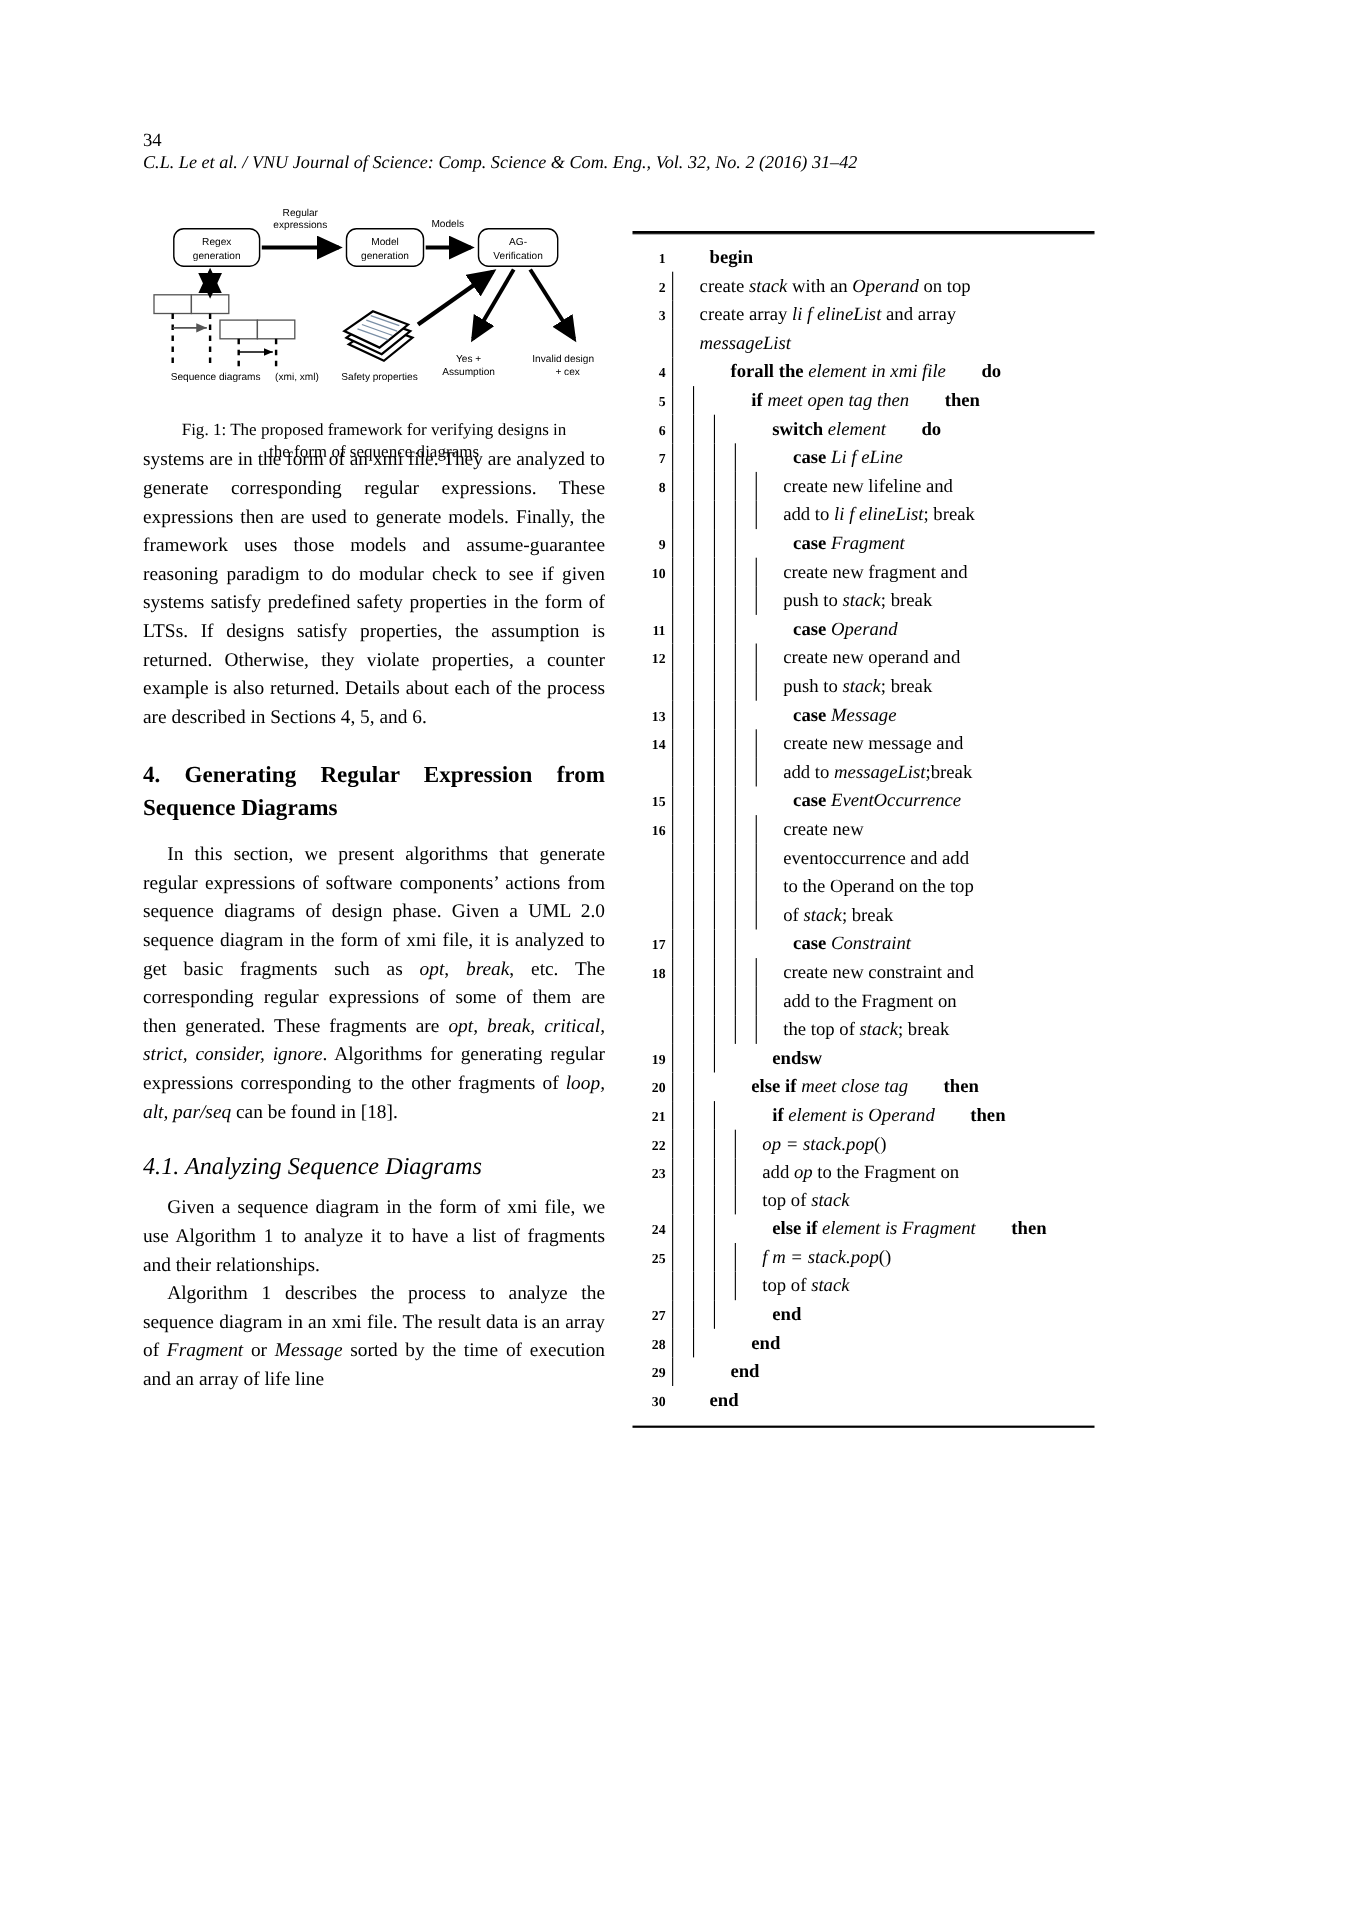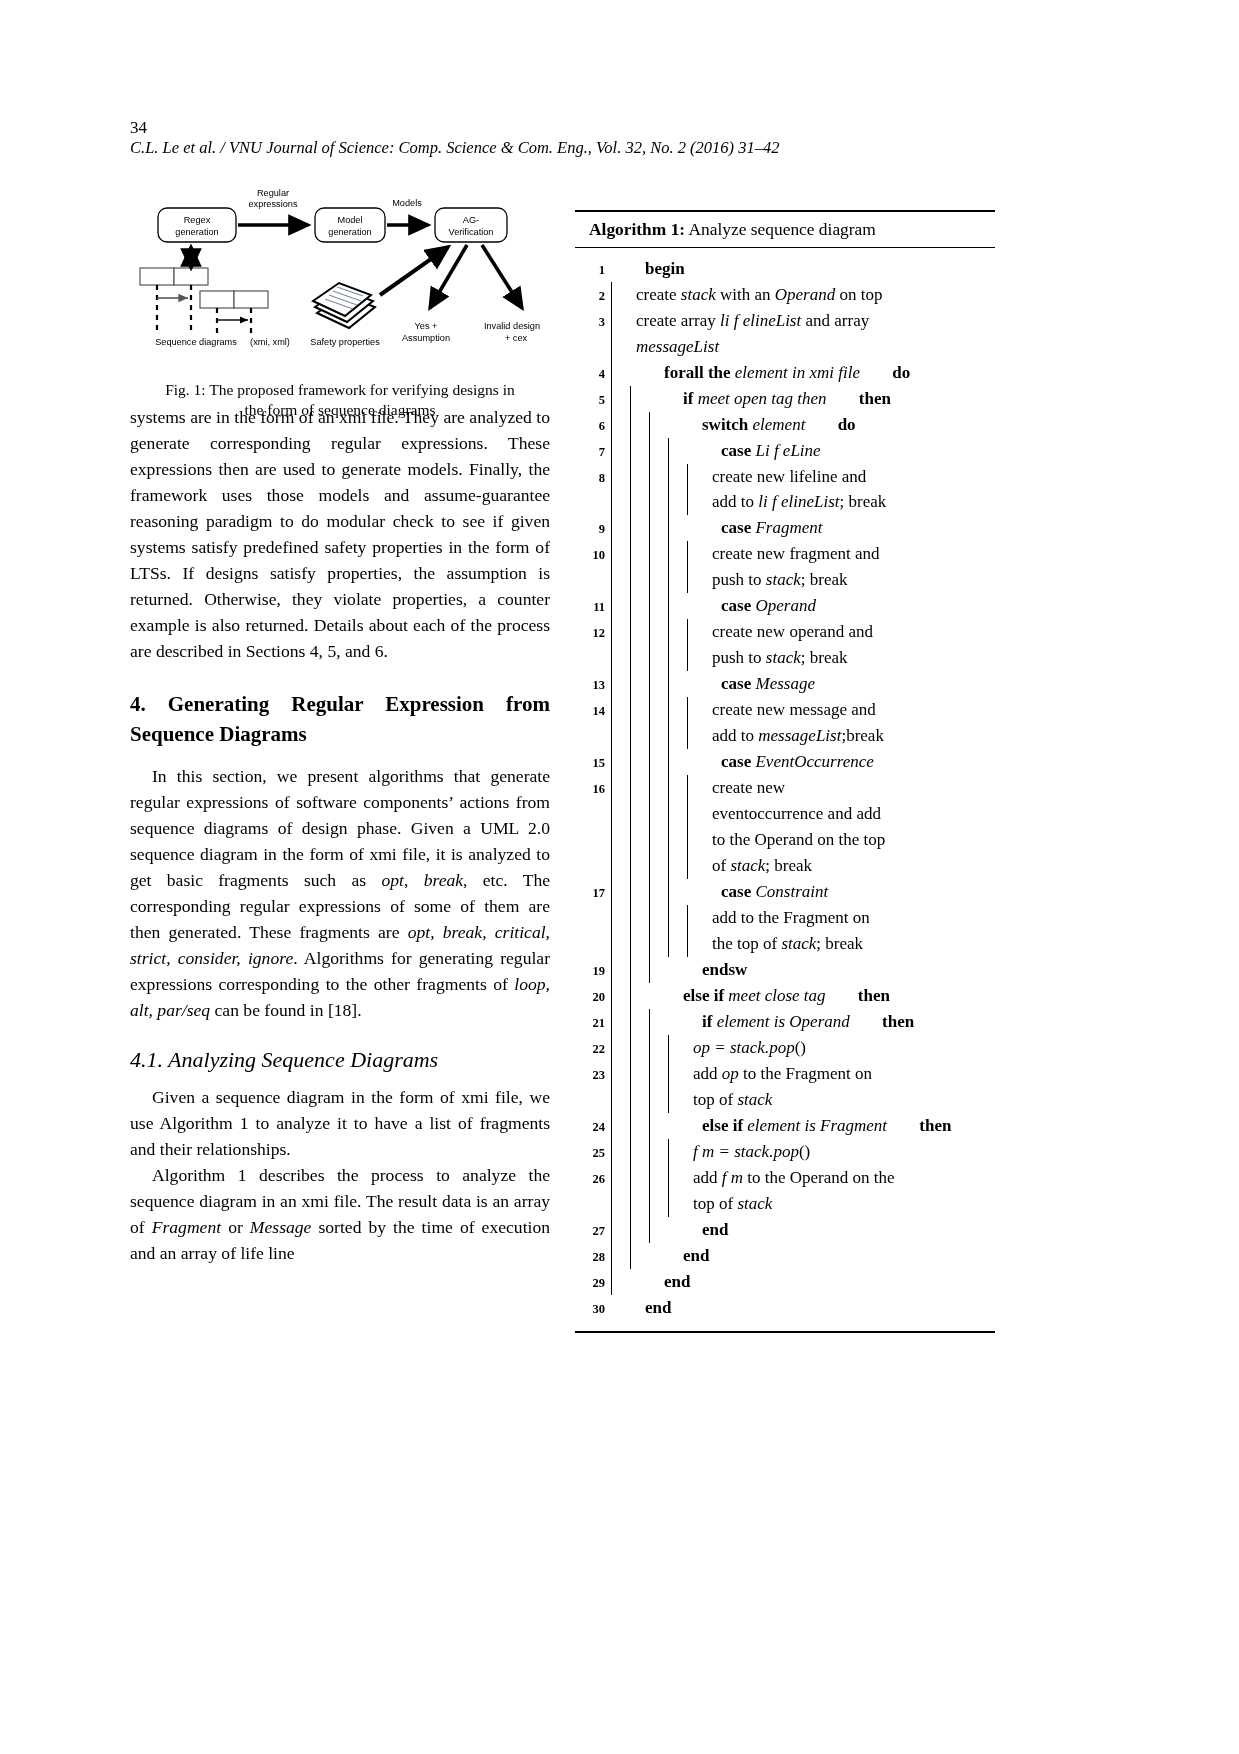--- a/index.html
+++ b/index.html
@@ -197,23 +197,20 @@
     <h3 class="subsection">4.1. Analyzing Sequence Diagrams</h3>
 
     <p class="body">Given a sequence diagram in the form of xmi file, we use Algorithm 1 to analyze it to have a list of fragments and their relationships.</p>
 
     <p class="body"><span>Algorithm 1 describes the process to analyze the sequence diagram in an xmi file. The result data is an array of </span><span class="mit">Fragment</span><span> or </span><span class="mit">Message</span><span> sorted by the time of execution and an array of life line</span></p>
   </div>
 
   <div class="col-right">
     <div class="algo">
       <div class="algo-rule-top"></div>
-      <div class="algo-title">
-        <b>Algorithm 1:</b><span> Analyze sequence diagram</span>
-      </div>
       <div class="algo-rule-mid"></div>
       <div class="algo-body" id="algo-body">
           <div class="aline">
             <span class="num">1</span>
             <span class="rails"></span>
             <span class="txt"><b>begin</b></span>
           </div>
           <div class="aline">
             <span class="num">2</span>
             <span class="rails">
@@ -445,20 +442,31 @@
             <span class="num">17</span>
             <span class="rails">
               <span class="rail"></span>
               <span class="rail"></span>
               <span class="rail"></span>
               <span class="rail"></span>
             </span>
             <span class="txt"><b>case</b> <i>Constraint</i></span>
           </div>
           <div class="aline">
+            <span class="num">18</span>
+            <span class="rails">
+              <span class="rail"></span>
+              <span class="rail"></span>
+              <span class="rail"></span>
+              <span class="rail"></span>
+              <span class="rail"></span>
+            </span>
+            <span class="txt">create new constraint and</span>
+          </div>
+          <div class="aline">
             <span class="num"></span>
             <span class="rails">
               <span class="rail"></span>
               <span class="rail"></span>
               <span class="rail"></span>
               <span class="rail"></span>
               <span class="rail"></span>
             </span>
             <span class="txt">add to the Fragment on</span>
           </div>
@@ -540,30 +548,20 @@
           </div>
           <div class="aline">
             <span class="num">25</span>
             <span class="rails">
               <span class="rail"></span>
               <span class="rail"></span>
               <span class="rail"></span>
               <span class="rail"></span>
             </span>
             <span class="txt"><i>f m = stack.pop</i>()</span>
-          </div>
-          <div class="aline">
-            <span class="num">26</span>
-            <span class="rails">
-              <span class="rail"></span>
-              <span class="rail"></span>
-              <span class="rail"></span>
-              <span class="rail"></span>
-            </span>
-            <span class="txt">add <i>f m</i> to the Operand on the</span>
           </div>
           <div class="aline">
             <span class="num"></span>
             <span class="rails">
               <span class="rail"></span>
               <span class="rail"></span>
               <span class="rail"></span>
               <span class="rail"></span>
             </span>
             <span class="txt">top of <i>stack</i></span>

